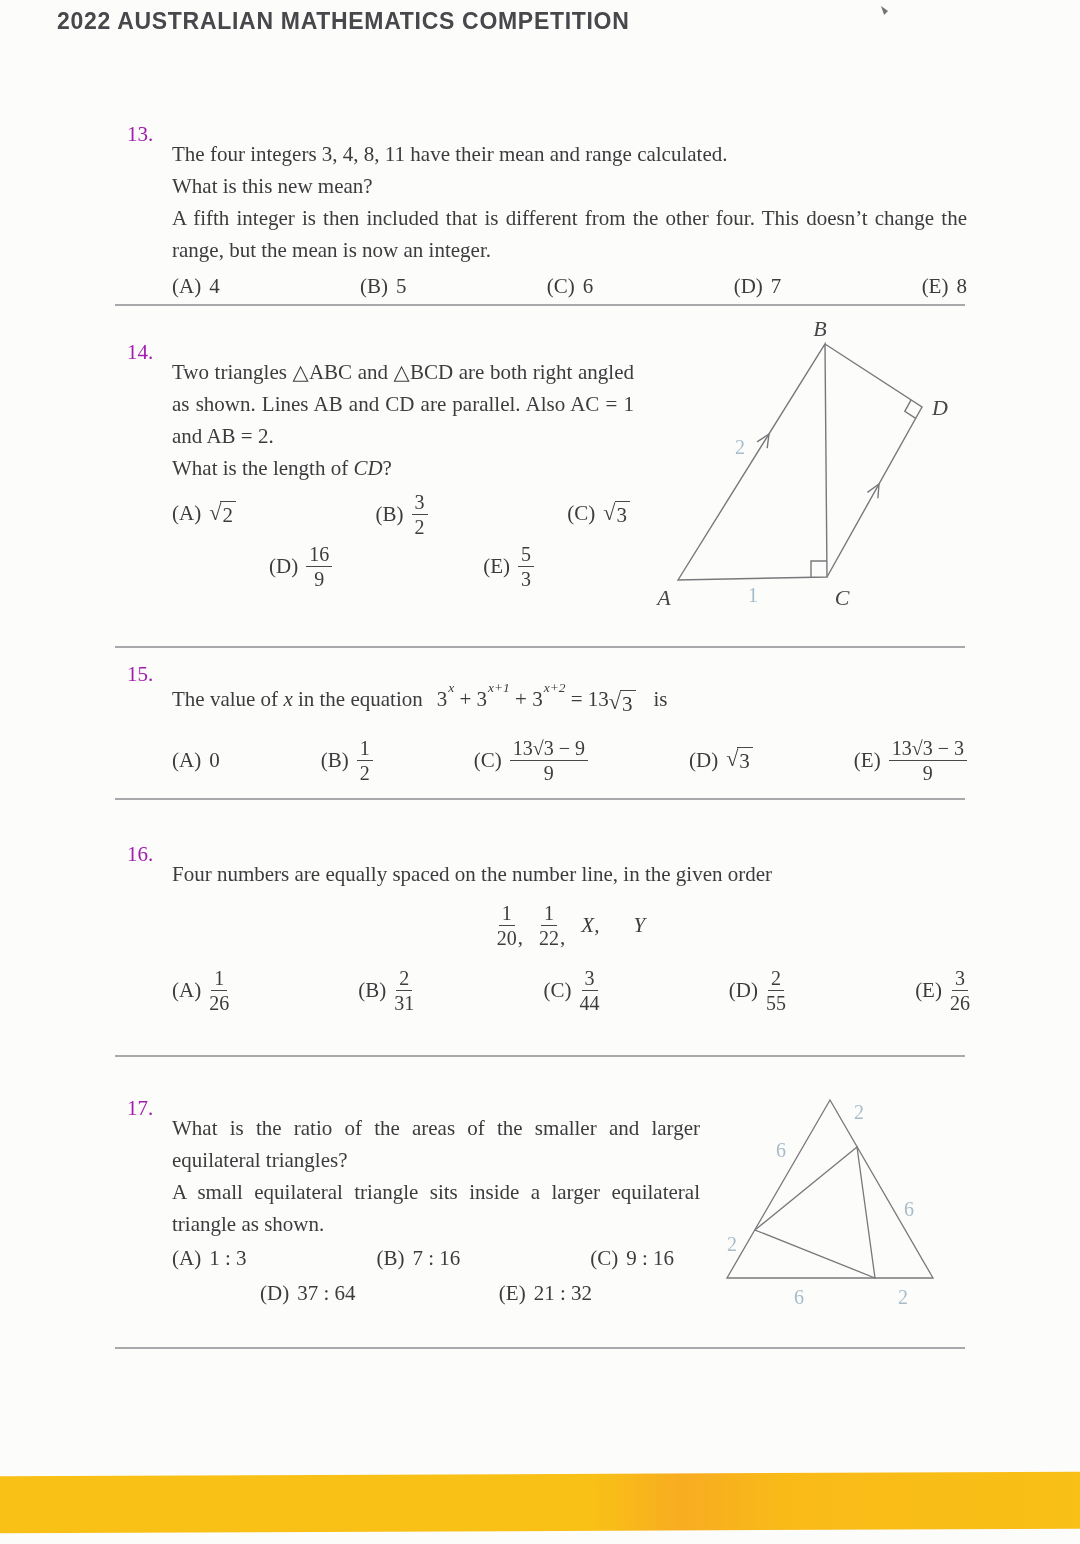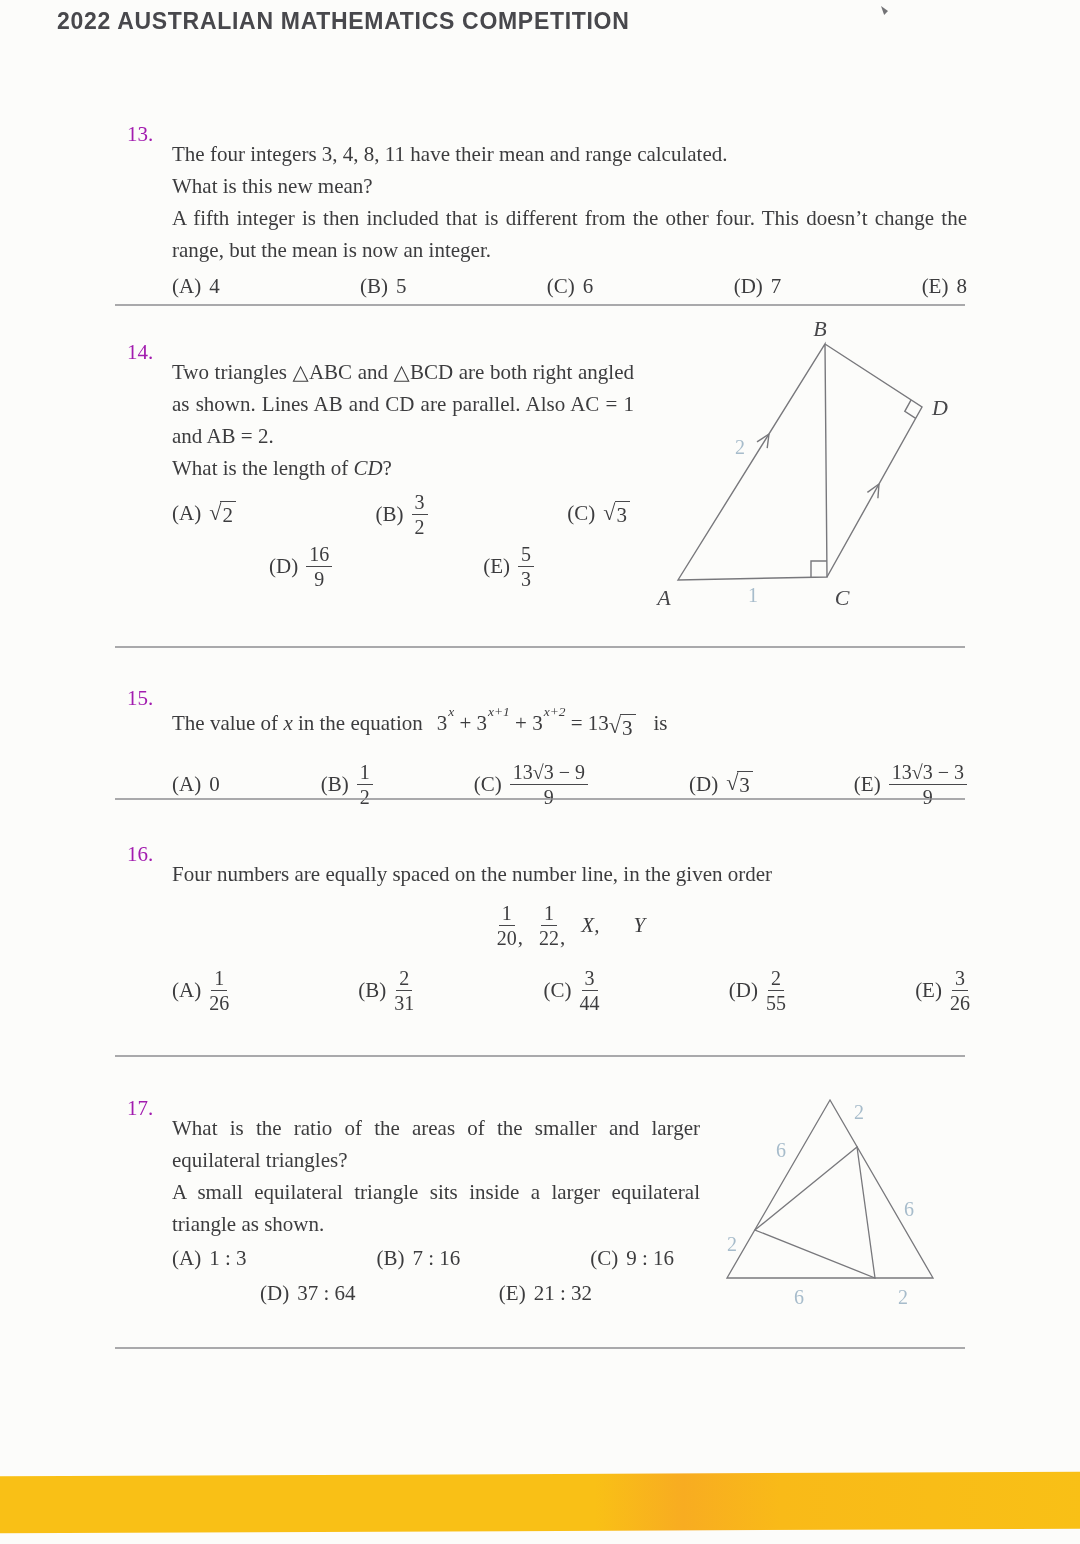--- a/index.html
+++ b/index.html
@@ -159,21 +159,21 @@
       <text x="194" y="293">C</text>
     </g>
     <g class="dlabel-blue">
       <text x="92" y="142">2</text>
       <text x="105" y="290">1</text>
     </g>
   </svg>
 
   <div class="divider" style="top:646px"></div>
 
-  <div class="q" style="top:682px">
+  <div class="q" style="top:658px">
     <span class="qnum">15.</span>
     <div class="qbody" style="width:795px">
       <p><span>The value of</span> <span class="var">x</span> <span>in the equation</span><span class="eq"><span>3</span><sup class="exp">x</sup> <span>+ 3</span><sup class="exp">x+1</sup> <span>+ 3</span><sup class="exp">x+2</sup> <span>= 13</span><span class="sqrt" style="vertical-align:-3px">
               <span class="sign">√</span>
               <span class="rad">3</span>
             </span></span><span class="isword">is</span></p>
       <div class="opts" style="margin-top:16px;height:56px">
         <span class="opt">
             <span class="lab">(A)</span>
             <span>0</span>

